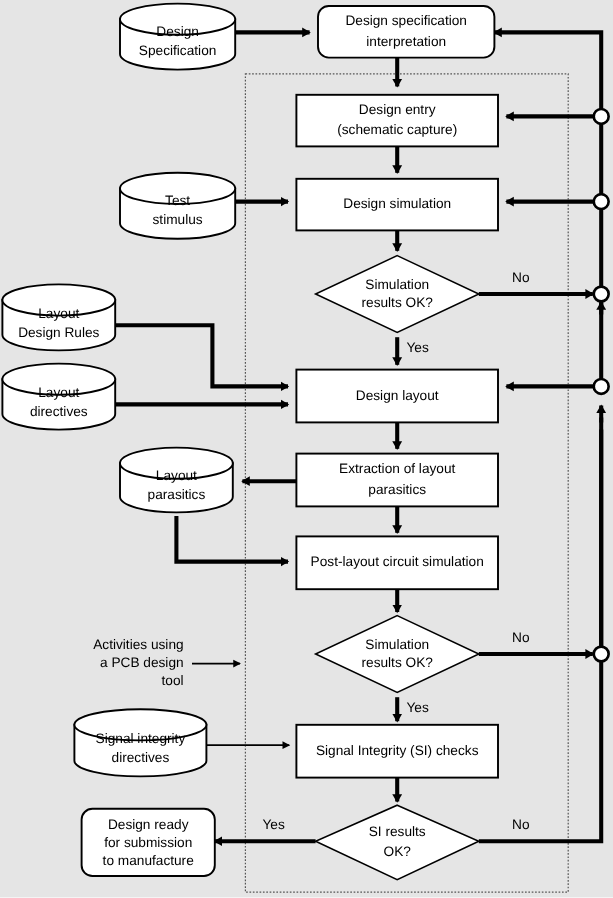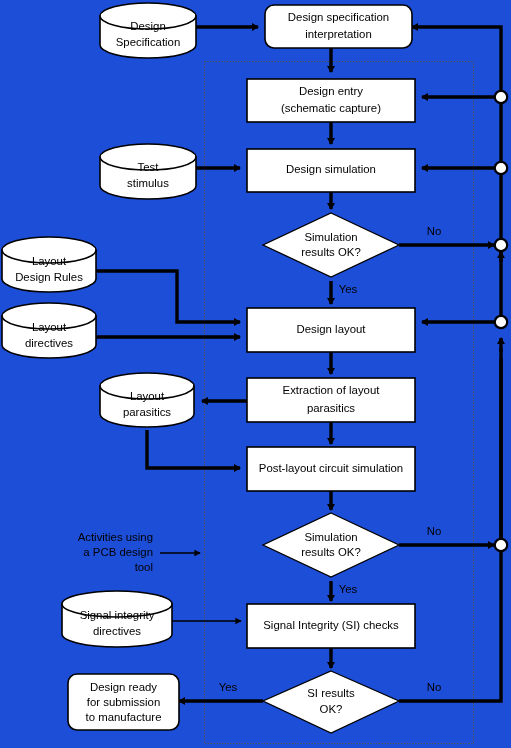--- a/index.html
+++ b/index.html
@@ -1,17 +1,17 @@
 <!DOCTYPE html>
 <html><head>
 <meta charset="utf-8">
 <style>
   html,body{margin:0;padding:0;background:#ffffff;}
   body{width:511px;height:748px;overflow:hidden;font-family:"Liberation Sans",sans-serif;}
-  #flowchart-root{position:relative;width:511px;height:748px;background:#1d4ed8;}
+  #flowchart-root{position:relative;width:511px;height:748px;background:#e5e5e5;}
   svg{display:block;}
   .node-text{font-family:"Liberation Sans",sans-serif;font-size:11.4px;fill:#000;text-anchor:middle;dominant-baseline:middle;}
   .edge-label{font-family:"Liberation Sans",sans-serif;font-size:11.4px;fill:#000;text-anchor:middle;dominant-baseline:middle;}
   .note-text{font-family:"Liberation Sans",sans-serif;font-size:11.4px;fill:#000;text-anchor:end;dominant-baseline:middle;}
   .shape{fill:#ffffff;stroke:#000000;stroke-width:1.6;}
   .cyl-body{fill:#ffffff;stroke:#000000;stroke-width:1.6;}
   .cyl-top{fill:#ffffff;stroke:#000000;stroke-width:1.6;}
   .diamond{fill:#ffffff;stroke:#000000;stroke-width:1.3;}
   .boundary{fill:none;stroke:#555;stroke-width:1;stroke-dasharray:1.4 1.4;}
   .flow{fill:none;stroke:#000;stroke-width:3.4;stroke-linecap:butt;}

